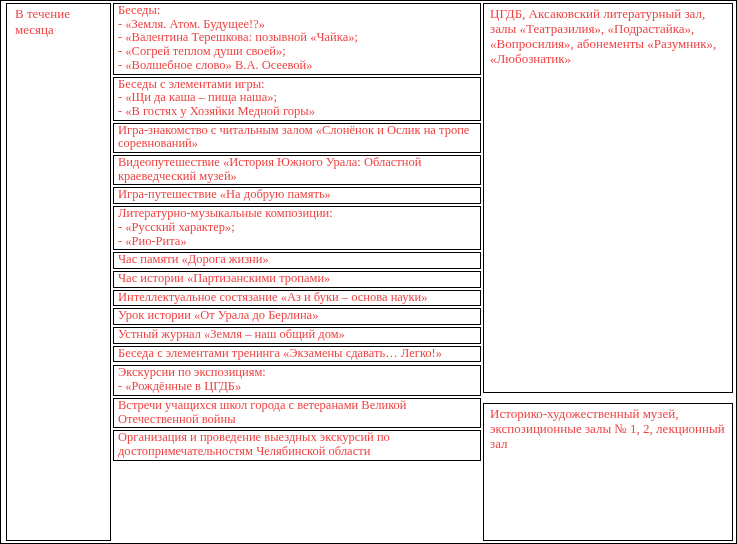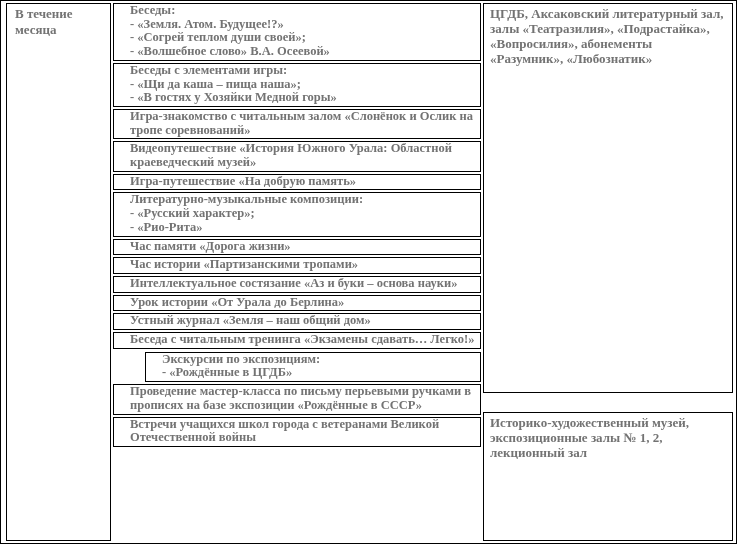--- a/index.html
+++ b/index.html
@@ -9,23 +9,23 @@
   }
   .page {
     box-sizing: border-box;
     width: 737px;
     height: 544px;
     border: 1px solid #000;
     padding: 2px 3px 2px 5px;
     display: flex;
     gap: 2px;
     background: #fff;
-    color: #737373;
+    color: #ef4444;
     font-family: "Liberation Serif", serif;
-    font-weight: bold;
+    font-weight: normal;
     overflow: hidden;
   }
   .col-period {
     box-sizing: border-box;
     flex: none;
     width: 105px;
     border: 1px solid #000;
     padding: 2px 8px;
     font-size: 13px;
     line-height: 16px;
@@ -34,34 +34,33 @@
     box-sizing: border-box;
     flex: none;
     width: 368px;
     display: flex;
     flex-direction: column;
     gap: 2px;
   }
   .event-cell {
     box-sizing: border-box;
     border: 1px solid #000;
-    padding: 0 4px 1px 16px;
+    padding: 0 4px 1px 4px;
     font-size: 12.5px;
     line-height: 13.7px;
   }
   .event-cell.group-start {
     margin-top: 1px;
-    margin-left: 32px;
   }
   .col-locations {
     box-sizing: border-box;
     flex: 1;
     display: flex;
     flex-direction: column;
-    gap: 19px;
+    gap: 10px;
   }
   .loc-cell {
     box-sizing: border-box;
     border: 1px solid #000;
     padding: 2px 6px;
     font-size: 13px;
     line-height: 15px;
   }
   .loc-cell-1 {
     flex: none;
@@ -75,20 +74,21 @@
 <body>
 
 <div class="page">
   <div class="col-period">
     <div>В течение месяца</div>
   </div>
   <div class="col-events">
       <div class="event-cell">
         <div class="event-line">Беседы:</div>
         <div class="event-line">- «Земля. Атом. Будущее!?»</div>
+        <div class="event-line">- «Валентина Терешкова: позывной «Чайка»;</div>
         <div class="event-line">- «Согрей теплом души своей»;</div>
         <div class="event-line">- «Волшебное слово» В.А. Осеевой»</div>
       </div>
       <div class="event-cell">
         <div class="event-line">Беседы с элементами игры:</div>
         <div class="event-line">- «Щи да каша – пища наша»;</div>
         <div class="event-line">- «В гостях у Хозяйки Медной горы»</div>
       </div>
       <div class="event-cell">
         <div class="event-line">Игра-знакомство с читальным залом «Слонёнок и Ослик на тропе соревнований»</div>
@@ -113,30 +113,30 @@
       <div class="event-cell">
         <div class="event-line">Интеллектуальное состязание «Аз и буки – основа науки»</div>
       </div>
       <div class="event-cell">
         <div class="event-line">Урок истории «От Урала до Берлина»</div>
       </div>
       <div class="event-cell">
         <div class="event-line">Устный журнал «Земля – наш общий дом»</div>
       </div>
       <div class="event-cell">
-        <div class="event-line">Беседа с читальным тренинга «Экзамены сдавать… Легко!»</div>
+        <div class="event-line">Беседа с элементами тренинга «Экзамены сдавать… Легко!»</div>
       </div>
       <div class="event-cell group-start">
         <div class="event-line">Экскурсии по экспозициям:</div>
         <div class="event-line">- «Рождённые в ЦГДБ»</div>
       </div>
       <div class="event-cell">
-        <div class="event-line">Проведение мастер-класса по письму перьевыми ручками в прописях на базе экспозиции «Рождённые в СССР»</div>
+        <div class="event-line">Встречи учащихся школ города с ветеранами Великой Отечественной войны</div>
       </div>
       <div class="event-cell">
-        <div class="event-line">Встречи учащихся школ города с ветеранами Великой Отечественной войны</div>
+        <div class="event-line">Организация и проведение выездных экскурсий по достопримечательностям Челябинской области</div>
       </div>
     </div>
   <div class="col-locations">
     <div class="loc-cell loc-cell-1">ЦГДБ, Аксаковский литературный зал, залы «Театразилия», «Подрастайка», «Вопросилия», абонементы «Разумник», «Любознатик»</div>
     <div class="loc-cell loc-cell-2">Историко-художественный музей, экспозиционные залы № 1, 2, лекционный зал</div>
   </div>
 </div>
 
 </body></html>

